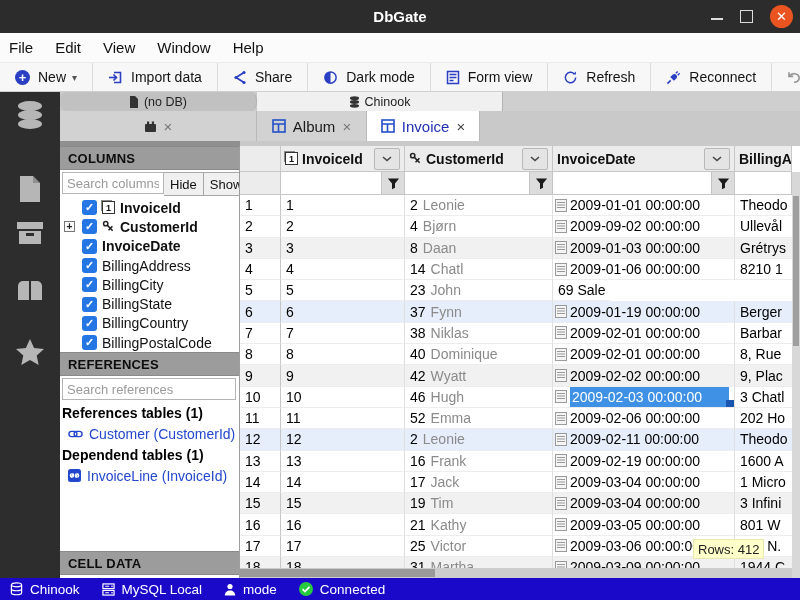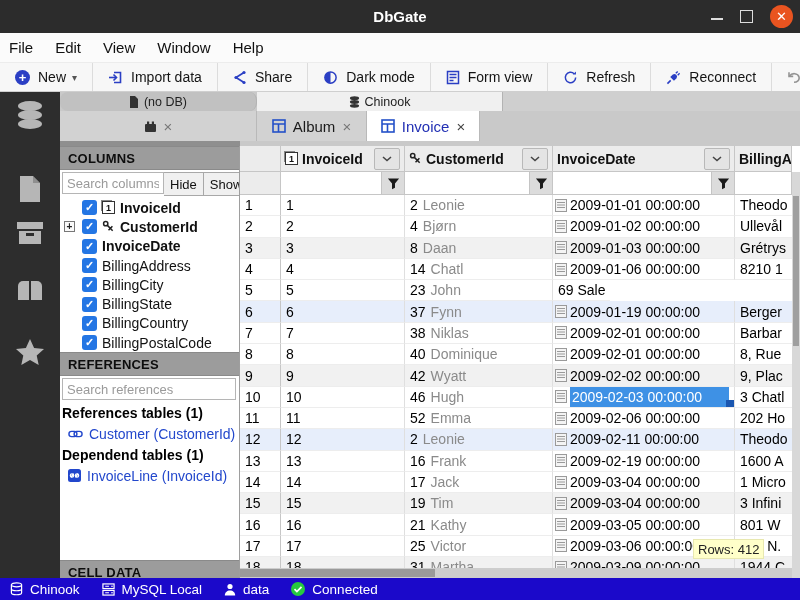--- a/index.html
+++ b/index.html
@@ -332,21 +332,21 @@
         <svg width="13" height="13" viewBox="0 0 13 13">
             <rect x="0" y="0" width="13" height="13" rx="2.5" fill="#2247cc"></rect>
             <path d="M3 8.2l2.6-3.4M7.4 8.2L10 4.8" stroke="#fff" stroke-width="1.4"></path>
             <circle cx="4" cy="6.5" r="1.7" fill="none" stroke="#fff" stroke-width="1.2"></circle>
             <circle cx="9" cy="6.5" r="1.7" fill="none" stroke="#fff" stroke-width="1.2"></circle>
           </svg>
         <span>InvoiceLine (InvoiceId)</span>
       </div>
     </div>
 
-    <div class="panel-header" style="top:414px">
+    <div class="panel-header" style="top:405px">
       <span>CELL DATA</span>
     </div>
   </div>
 
   <div class="grid">
     <div class="g-header" id="g-header">
         <div class="g-hcell" style="width:41px"></div>
         <div class="g-hcell" style="width:124px">
           <span class="id-ic">1</span>
           <span>InvoiceId</span>
@@ -421,21 +421,21 @@
         </div>
         <div class="g-row">
           <div class="g-cell rn" style="width:41px">2</div>
           <div class="g-cell" style="width:124px">2</div>
           <div class="g-cell" style="width:148px">4<span class="hint">Bjørn</span></div>
           <div class="g-cell date-cell" style="width:182px">
             <svg class="date-ic" width="12" height="13" viewBox="0 0 12 13">
               <rect x="0.5" y="0.5" width="11" height="12" fill="#f4f4f4" stroke="#9a9a9a"></rect>
               <path d="M2 3.5h8M2 6h8M2 8.5h8" stroke="#9a9a9a"></path>
             </svg>
-            <span class="dtext">2009-01-02 00:00:00</span>
+            <span class="dtext">2009-09-02 00:00:00</span>
           </div>
           <div class="g-cell" style="width:57px;border-right:none">Ullevål</div>
         </div>
         <div class="g-row shade-gray">
           <div class="g-cell rn" style="width:41px">3</div>
           <div class="g-cell" style="width:124px">3</div>
           <div class="g-cell" style="width:148px">8<span class="hint">Daan</span></div>
           <div class="g-cell date-cell" style="width:182px">
             <svg class="date-ic" width="12" height="13" viewBox="0 0 12 13">
               <rect x="0.5" y="0.5" width="11" height="12" fill="#f4f4f4" stroke="#9a9a9a"></rect>
@@ -660,21 +660,21 @@
           <circle cx="10.8" cy="3.5" r=".9" fill="#fff"></circle>
           <circle cx="10.8" cy="10.5" r=".9" fill="#fff"></circle>
         </svg>
       <span>MySQL Local</span>
     </div>
     <div class="sb-item">
       <svg width="12" height="13" viewBox="0 0 12 13">
           <circle cx="6" cy="3.5" r="2.6" fill="#fff"></circle>
           <path d="M.8 12.5c0-3 2.3-5 5.2-5s5.2 2 5.2 5z" fill="#fff"></path>
         </svg>
-      <span>data</span>
+      <span>mode</span>
     </div>
     <div class="sb-item">
       <svg width="14" height="14" viewBox="0 0 14 14">
           <circle cx="7" cy="7" r="7" fill="#27c93f"></circle>
           <path d="M3.5 7.2l2.4 2.4 4.6-4.8" fill="none" stroke="#fff" stroke-width="1.7"></path>
         </svg>
       <span>Connected</span>
     </div>
   </div>
 

